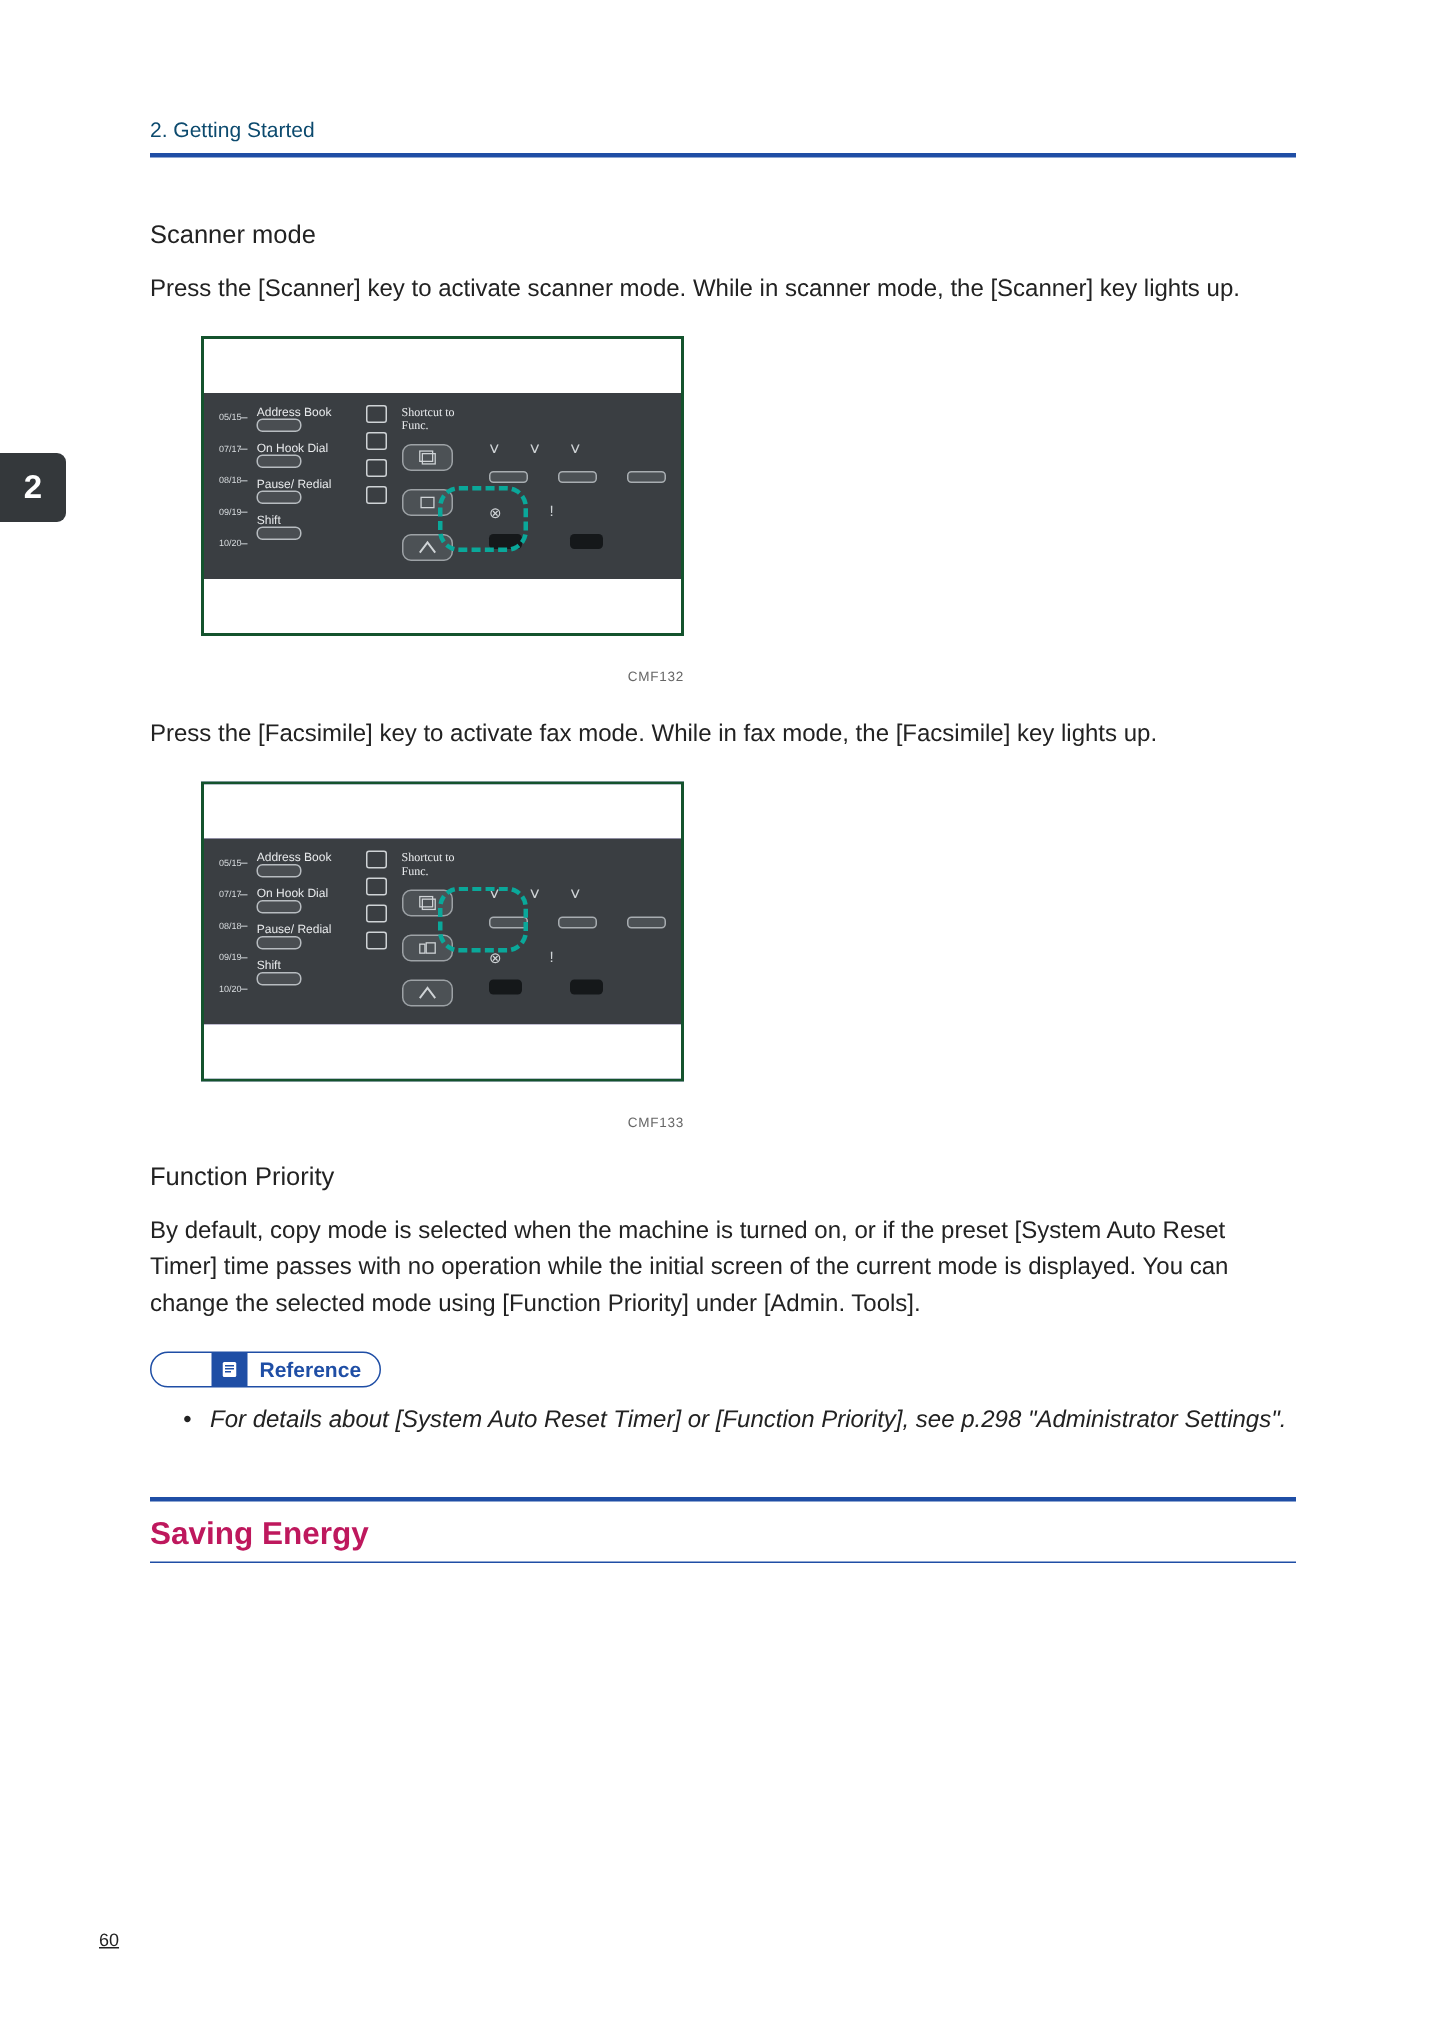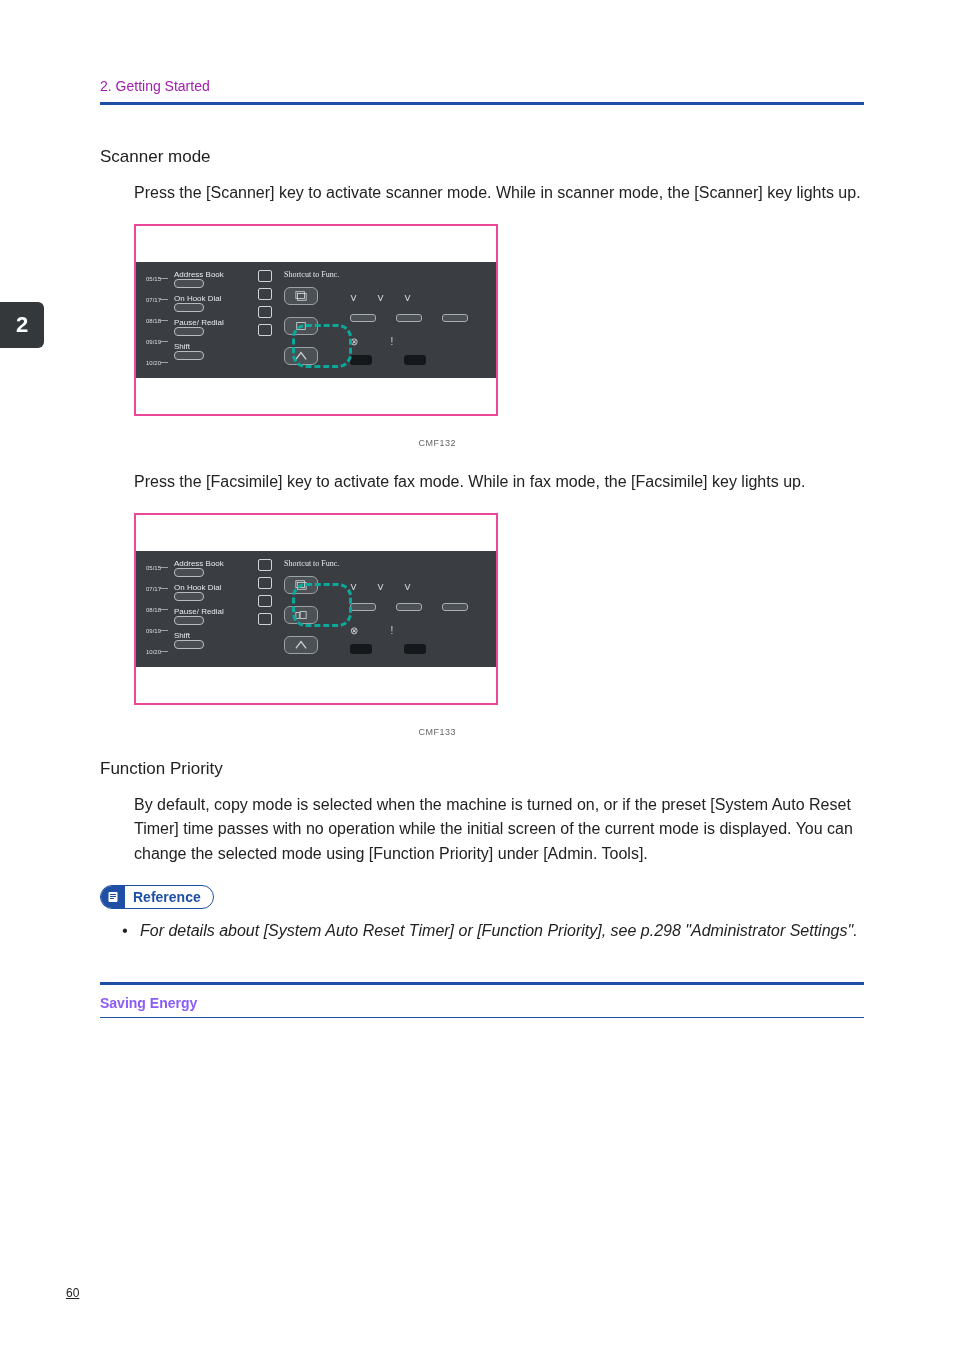--- a/index.html
+++ b/index.html
@@ -1,29 +1,29 @@
 <!DOCTYPE html>
 <html><head>
 <meta charset="utf-8">
 <style>
   * { margin: 0; padding: 0; box-sizing: border-box; }
   html, body { width: 954px; height: 1354px; background: #fff; font-family: "Helvetica Neue", Arial, sans-serif; color: #222; }
   .page { position: relative; width: 954px; height: 1354px; padding: 78px 90px 0 100px; }
-  .running-head { font-size: 14px; color: #a21caf; margin-bottom: 8px; }
+  .running-head { font-size: 14px; color: #0c4a6e; margin-bottom: 8px; }
   .running-rule { height: 3px; background: #1f4ea5; margin-bottom: 42px; }
 
   .chapter-tab { position: absolute; left: 0; top: 302px; width: 44px; height: 46px; background: #34383b; border-top-right-radius: 6px; border-bottom-right-radius: 6px; display: flex; align-items: center; justify-content: center; }
   .chapter-tab span { color: #fff; font-size: 22px; font-weight: 600; }
 
   .h3 { font-weight: 400; font-size: 17px; margin-bottom: 14px; }
-  .body { font-size: 16px; line-height: 1.55; margin-left: 34px; margin-bottom: 18px; }
+  .body { font-size: 16px; line-height: 1.55; margin-bottom: 18px; }
 
   
   .figure-wrap { margin-left: 34px; margin-bottom: 10px; }
-  .panel { width: 364px; border: 2px solid #ec4899; background: #c4b5fd; }
+  .panel { width: 322px; border: 2px solid #14532d; background: #c4b5fd; }
   .panel-top { height: 36px; background: #fff; }
   .panel-mid { background: #3a3e42; padding: 8px 10px 6px 10px; display: flex; }
   .panel-bot { height: 36px; background: #fff; }
   .col { display: flex; flex-direction: column; gap: 6px; }
   .col.labels { width: 70px; margin-left: 6px; }
   .col.icons { width: 34px; margin-left: 4px; align-items: center; }
   .col.keys  { width: 60px; margin-left: 2px; font-family: Liberation Serif, serif; }
   .col.right { flex: 1; margin-left: 6px; }
 
   .dash-row { display: flex; align-items: center; gap: 4px; height: 18px; }
@@ -46,32 +46,32 @@
   .bar { width: 26px; height: 8px; border: 1px solid #a8adb1; border-radius: 3px; background: #4c5155; }
   .sym-row { display: flex; gap: 32px; margin-top: 8px; color: #cfd3d6; font-size: 10px; }
   .dark-row { display: flex; gap: 32px; margin-top: 2px; }
   .darkpill { width: 22px; height: 10px; background: #15181a; border-radius: 3px; }
 
   .panel-outer { position: relative; width: 322px; }
   .caption { width: 322px; text-align: right; font-size: 9px; color: #666; letter-spacing: 0.5px; margin-top: 22px; margin-bottom: 22px; }
 
   
   .ref-wrap { display: flex; align-items: center; margin-bottom: 10px; }
-  .ref-badge { display: flex; align-items: center; background: #fff; border: 1.5px solid #1f4ea5; border-radius: 12px; height: 24px; padding-right: 12px; overflow: hidden; }
+  .ref-badge { display: flex; align-items: center; background: #fff; border: 1.5px solid #1f4ea5; border-radius: 12px; height: 24px; padding-right: 12px; overflow: hidden; padding-left: 40px; }
   .ref-badge .ic { width: 24px; height: 24px; background: #1f4ea5; display: flex; align-items: center; justify-content: center; margin-right: 8px; }
   .ref-badge .ic svg { width: 12px; height: 12px; }
   .ref-badge .txt { color: #1f4ea5; font-weight: 700; font-size: 14px; }
 
   ul.bullet { list-style: none; margin-left: 22px; }
   ul.bullet li { position: relative; padding-left: 18px; font-size: 16px; line-height: 1.55; font-style: italic; }
   ul.bullet li::before { content: "•"; position: absolute; left: 0; top: 0; }
 
   .section-title-wrap { margin-top: 38px; }
   .sec-rule-top { height: 3px; background: #1f4ea5; margin-bottom: 10px; }
-  .sec-title { font-size: 14px; font-weight: 700; color: #8b5cf6; margin-bottom: 6px; }
+  .sec-title { font-size: 21px; font-weight: 700; color: #be185d; margin-bottom: 6px; }
   .sec-rule-bot { height: 1px; background: #1f4ea5; margin-bottom: 22px; }
 
   .page-num { position: absolute; left: 66px; bottom: 54px; font-size: 12px; text-decoration: underline; }
 </style>
 </head>
 <body>
 
 <div class="page">
   <div class="running-head">2. Getting Started</div>
   <div class="running-rule"></div>

